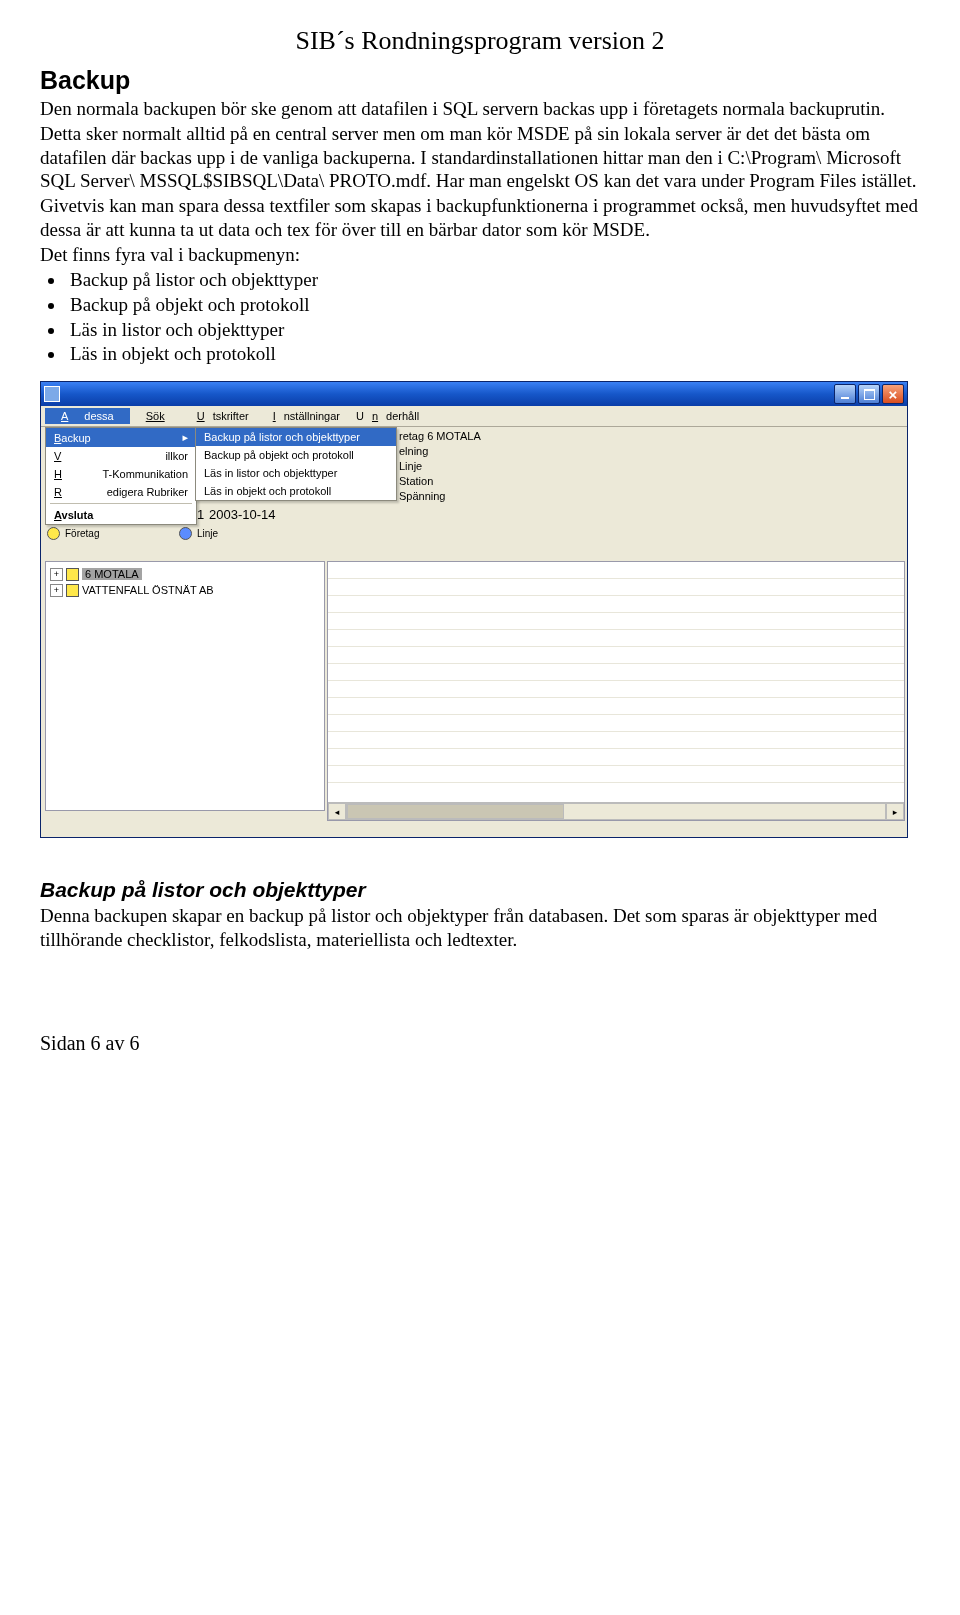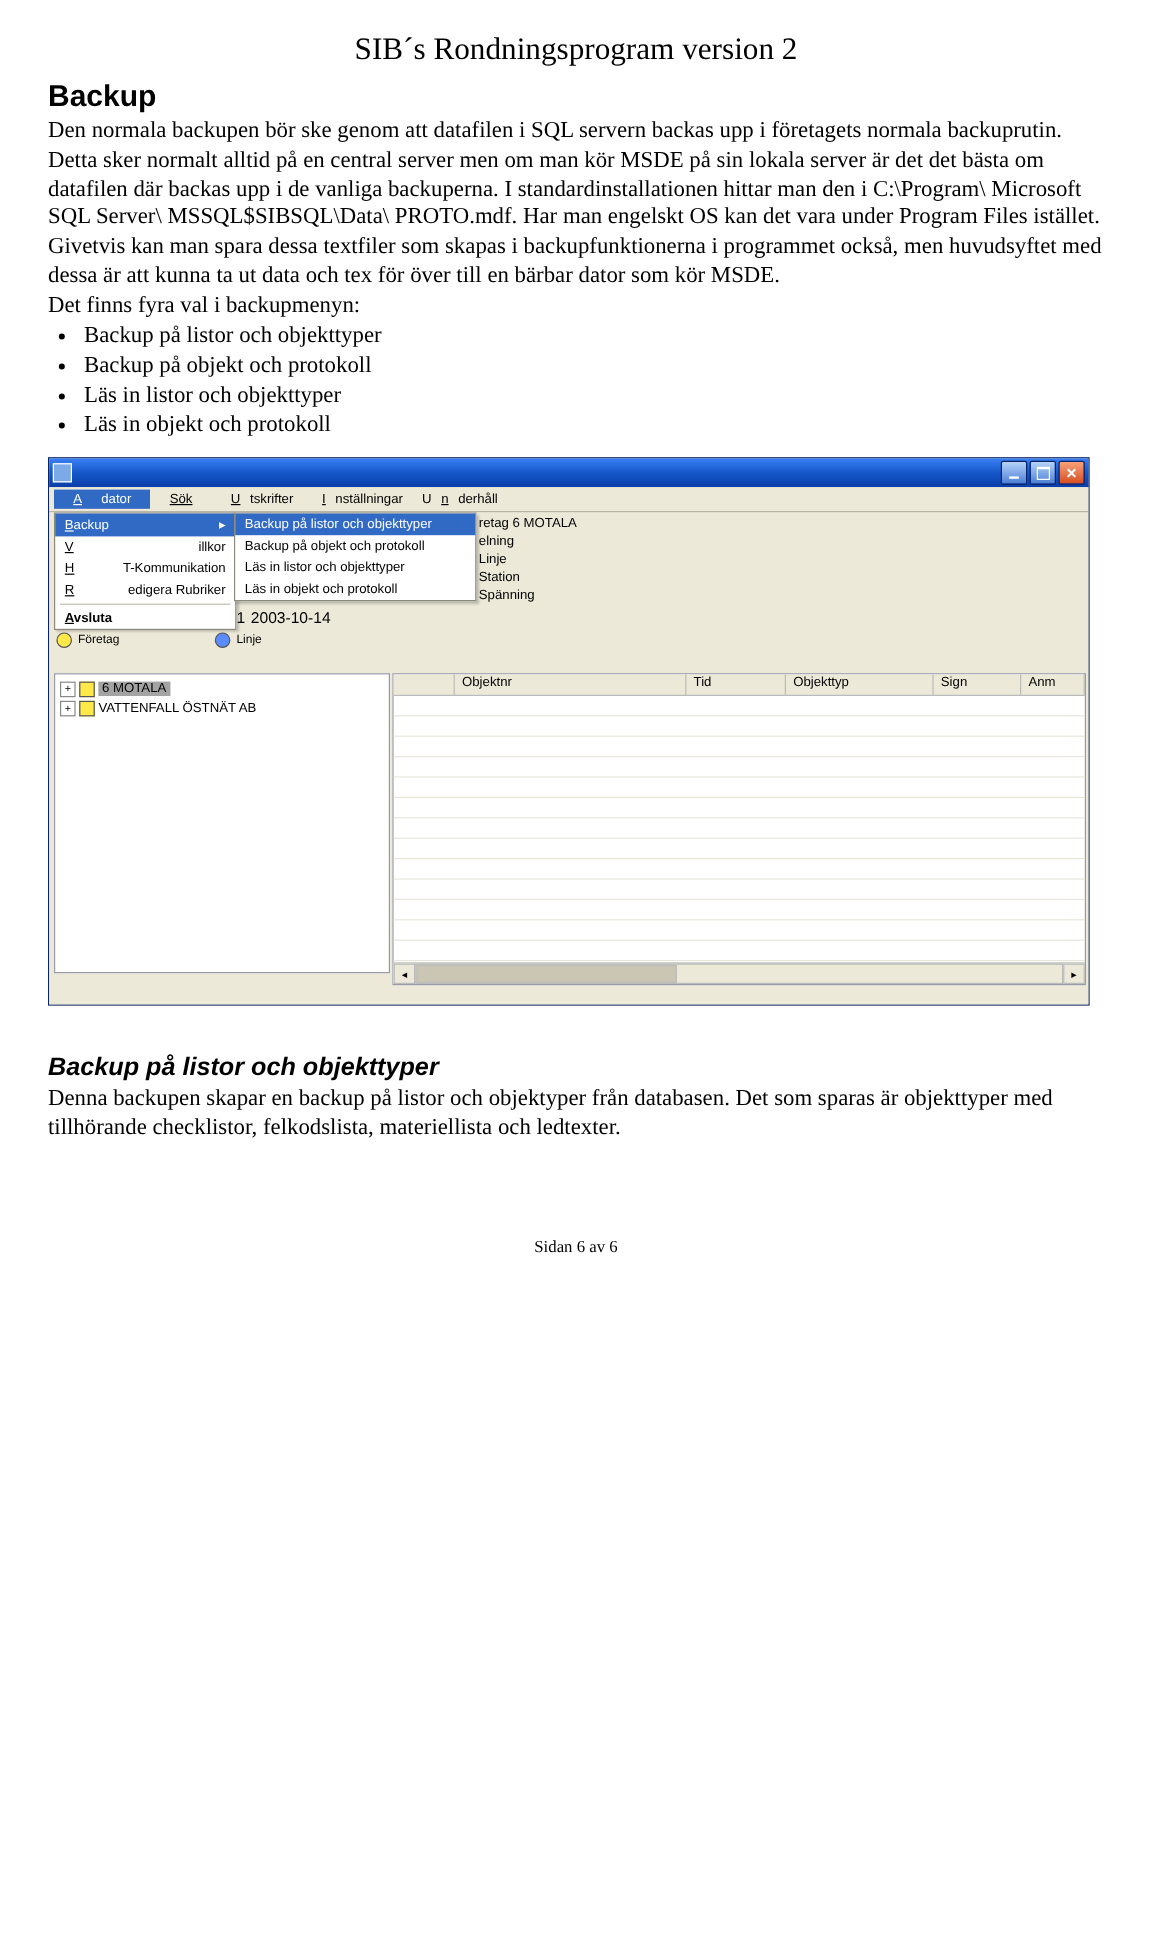--- a/index.html
+++ b/index.html
@@ -26,21 +26,21 @@
   h3.sub-heading {
     font-family: Arial, Helvetica, sans-serif;
     font-weight: bold;
     font-style: italic;
     font-size: 21px;
     margin: 8px 0 2px 0;
   }
   p { margin: 0 0 1px 0; line-height: 1.25; }
   ul { margin: 2px 0 8px 26px; padding: 0; }
   ul li { margin: 0; padding-left: 4px; line-height: 1.3; }
-  .footer { text-align: center; margin-top: 80px; font-size: 14px; }
+  .footer { margin-top: 80px; font-size: 20px; }
 
   
   .app-window {
     width: 866px;
     border: 1px solid #0a246a;
     background: #ece9d8;
     font-family: Tahoma, Arial, sans-serif;
     font-size: 11px;
     color: #000;
     margin-top: 14px;
@@ -183,21 +183,21 @@
 
   <div class="titlebar">
     <div class="titlebar-icon"></div>
     <div class="titlebar-space"></div>
     <div class="winbtn min"></div>
     <div class="winbtn max"></div>
     <div class="winbtn close"></div>
   </div>
 
   <div class="menubar">
-    <span class="open"><span class="u">A</span><span>dator</span></span>
+    <span class="open"><span class="u">A</span><span>dessa</span></span>
     <span><span class="u">Sök</span></span>
     <span><span class="u">U</span>tskrifter</span>
     <span><span class="u">I</span>nställningar</span>
     <span>U<span class="u">n</span>derhåll</span>
   </div>
 
   <div class="body-area">
 
     <div class="menu1">
       <div class="mi hl">
@@ -255,28 +255,20 @@
         <span class="sel">6 MOTALA</span>
       </div>
       <div class="node">
         <span class="pm">+</span>
         <span class="sqicon"></span>
         <span>VATTENFALL ÖSTNÄT AB</span>
       </div>
     </div>
 
     <div class="grid">
-      <div class="grid-head">
-        <div class="gh c1"></div>
-        <div class="gh c2">Objektnr</div>
-        <div class="gh c3">Tid</div>
-        <div class="gh c4">Objekttyp</div>
-        <div class="gh c5">Sign</div>
-        <div class="gh c6">Anm</div>
-      </div>
       <div class="grid-rows">
         <div class="grow"></div>
         <div class="grow"></div>
         <div class="grow"></div>
         <div class="grow"></div>
         <div class="grow"></div>
         <div class="grow"></div>
         <div class="grow"></div>
         <div class="grow"></div>
         <div class="grow"></div>

